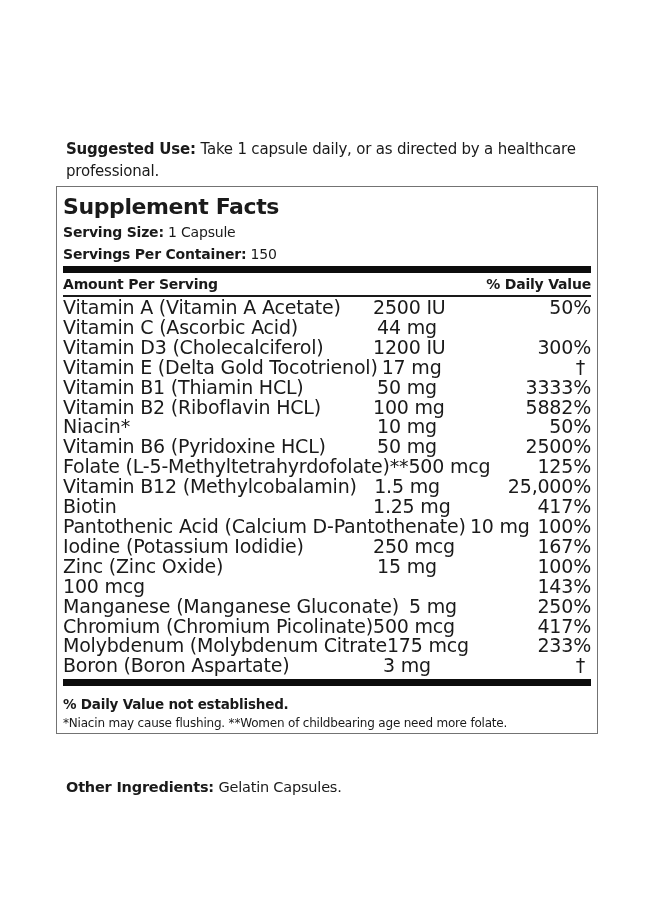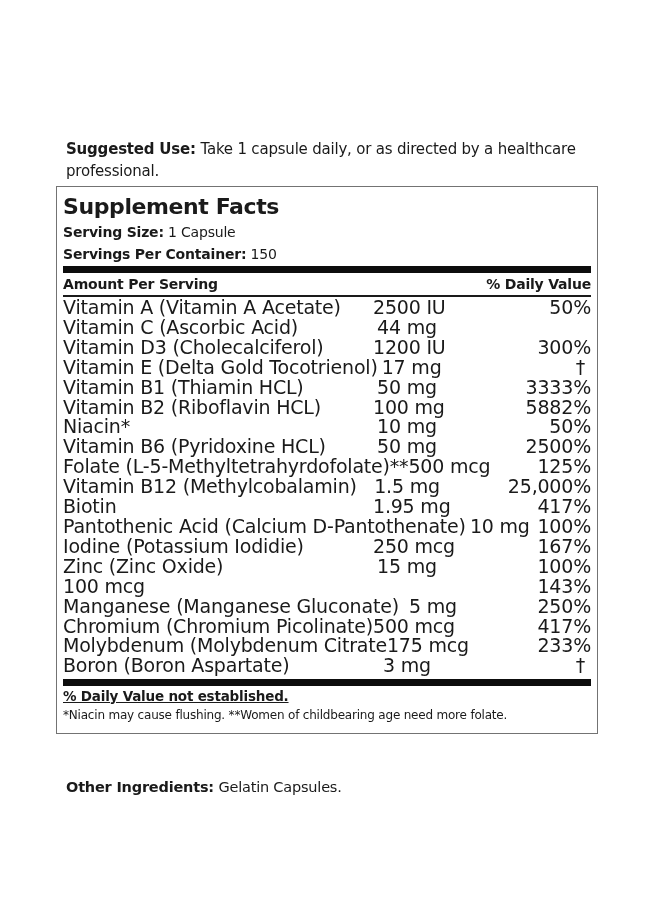--- a/index.html
+++ b/index.html
@@ -85,22 +85,22 @@
     .nutrient-row .n-dv.dagger { padding-right: 6px; }
     .thick-bar-bottom {
       height: 7px;
       background: #0d0d0d;
       margin-top: 3px;
     }
     .footnote-bold {
       font-size: 13.5px;
       font-weight: bold;
       line-height: 20px;
-      letter-spacing: -0.2px;
-      text-decoration: underline;
+      margin-top: 8px;
+      letter-spacing: -0.2px;
     }
     .footnote {
       font-size: 12px;
       line-height: 18px;
       letter-spacing: -0.2px;
     }
     .other-ingredients {
       position: absolute;
       left: 66px;
       top: 776px;
@@ -178,21 +178,21 @@
           <span class="n-amt">500 mcg</span>
           <span class="n-dv">125%</span>
         </div>
         <div class="nutrient-row">
           <span class="n-name">Vitamin B12 (Methylcobalamin)</span>
           <span class="n-amt">1.5 mg</span>
           <span class="n-dv">25,000%</span>
         </div>
         <div class="nutrient-row">
           <span class="n-name">Biotin</span>
-          <span class="n-amt">1.95 mg</span>
+          <span class="n-amt">1.25 mg</span>
           <span class="n-dv">417%</span>
         </div>
         <div class="nutrient-row">
           <span class="n-name">Pantothenic Acid (Calcium D-Pantothenate)</span>
           <span class="n-amt">10 mg</span>
           <span class="n-dv">100%</span>
         </div>
         <div class="nutrient-row">
           <span class="n-name">Iodine (Potassium Iodidie)</span>
           <span class="n-amt">250 mcg</span>

